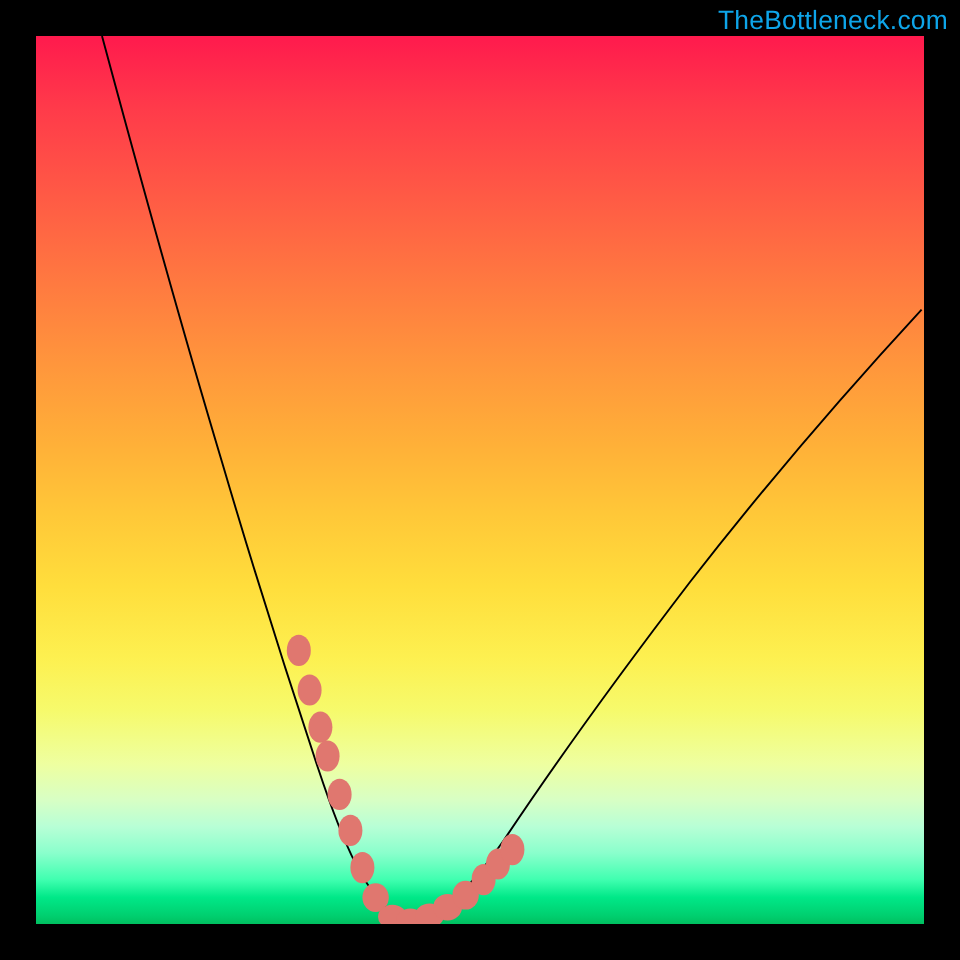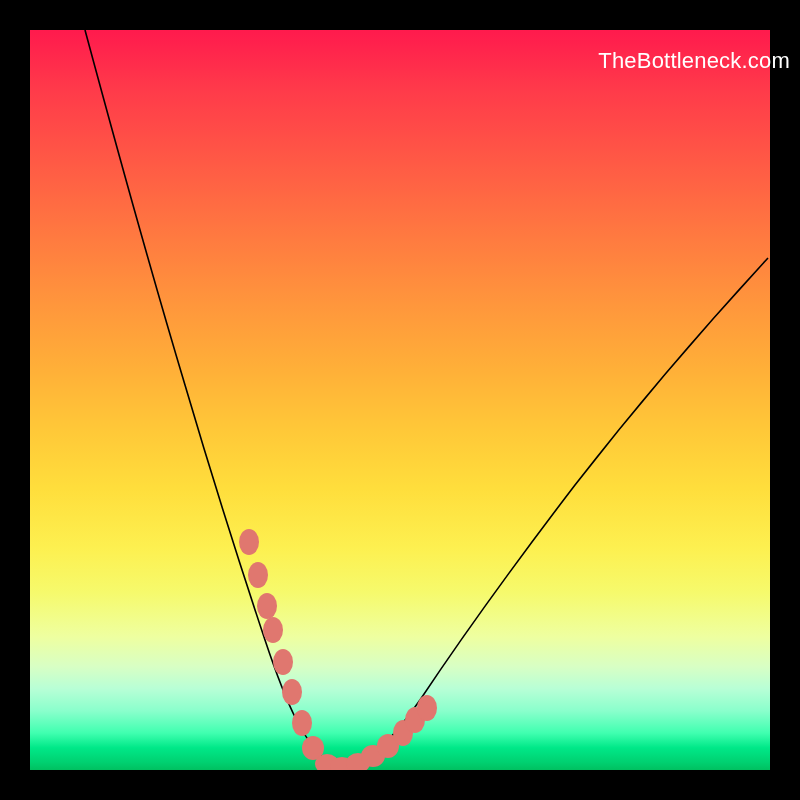--- a/index.html
+++ b/index.html
@@ -34,26 +34,25 @@
       #8affcc 92%,
       #40ffb0 95%,
       #00e888 97%,
       #00d070 99%,
       #00c060 100%);
   }
   .watermark {
     position: absolute;
     top: 4px;
     right: 10px;
-    color: #ffffff;
+    color: #0ea5e9;
     font-size: 22px;
     font-weight: 500;
     letter-spacing: 0.2px;
     user-select: none;
-    margin-top: 44px;
   }
   svg.curve {
     position: absolute;
     left: 0;
     top: 0;
     width: 740px;
     height: 740px;
   }
   .curve-path {
     fill: none;

